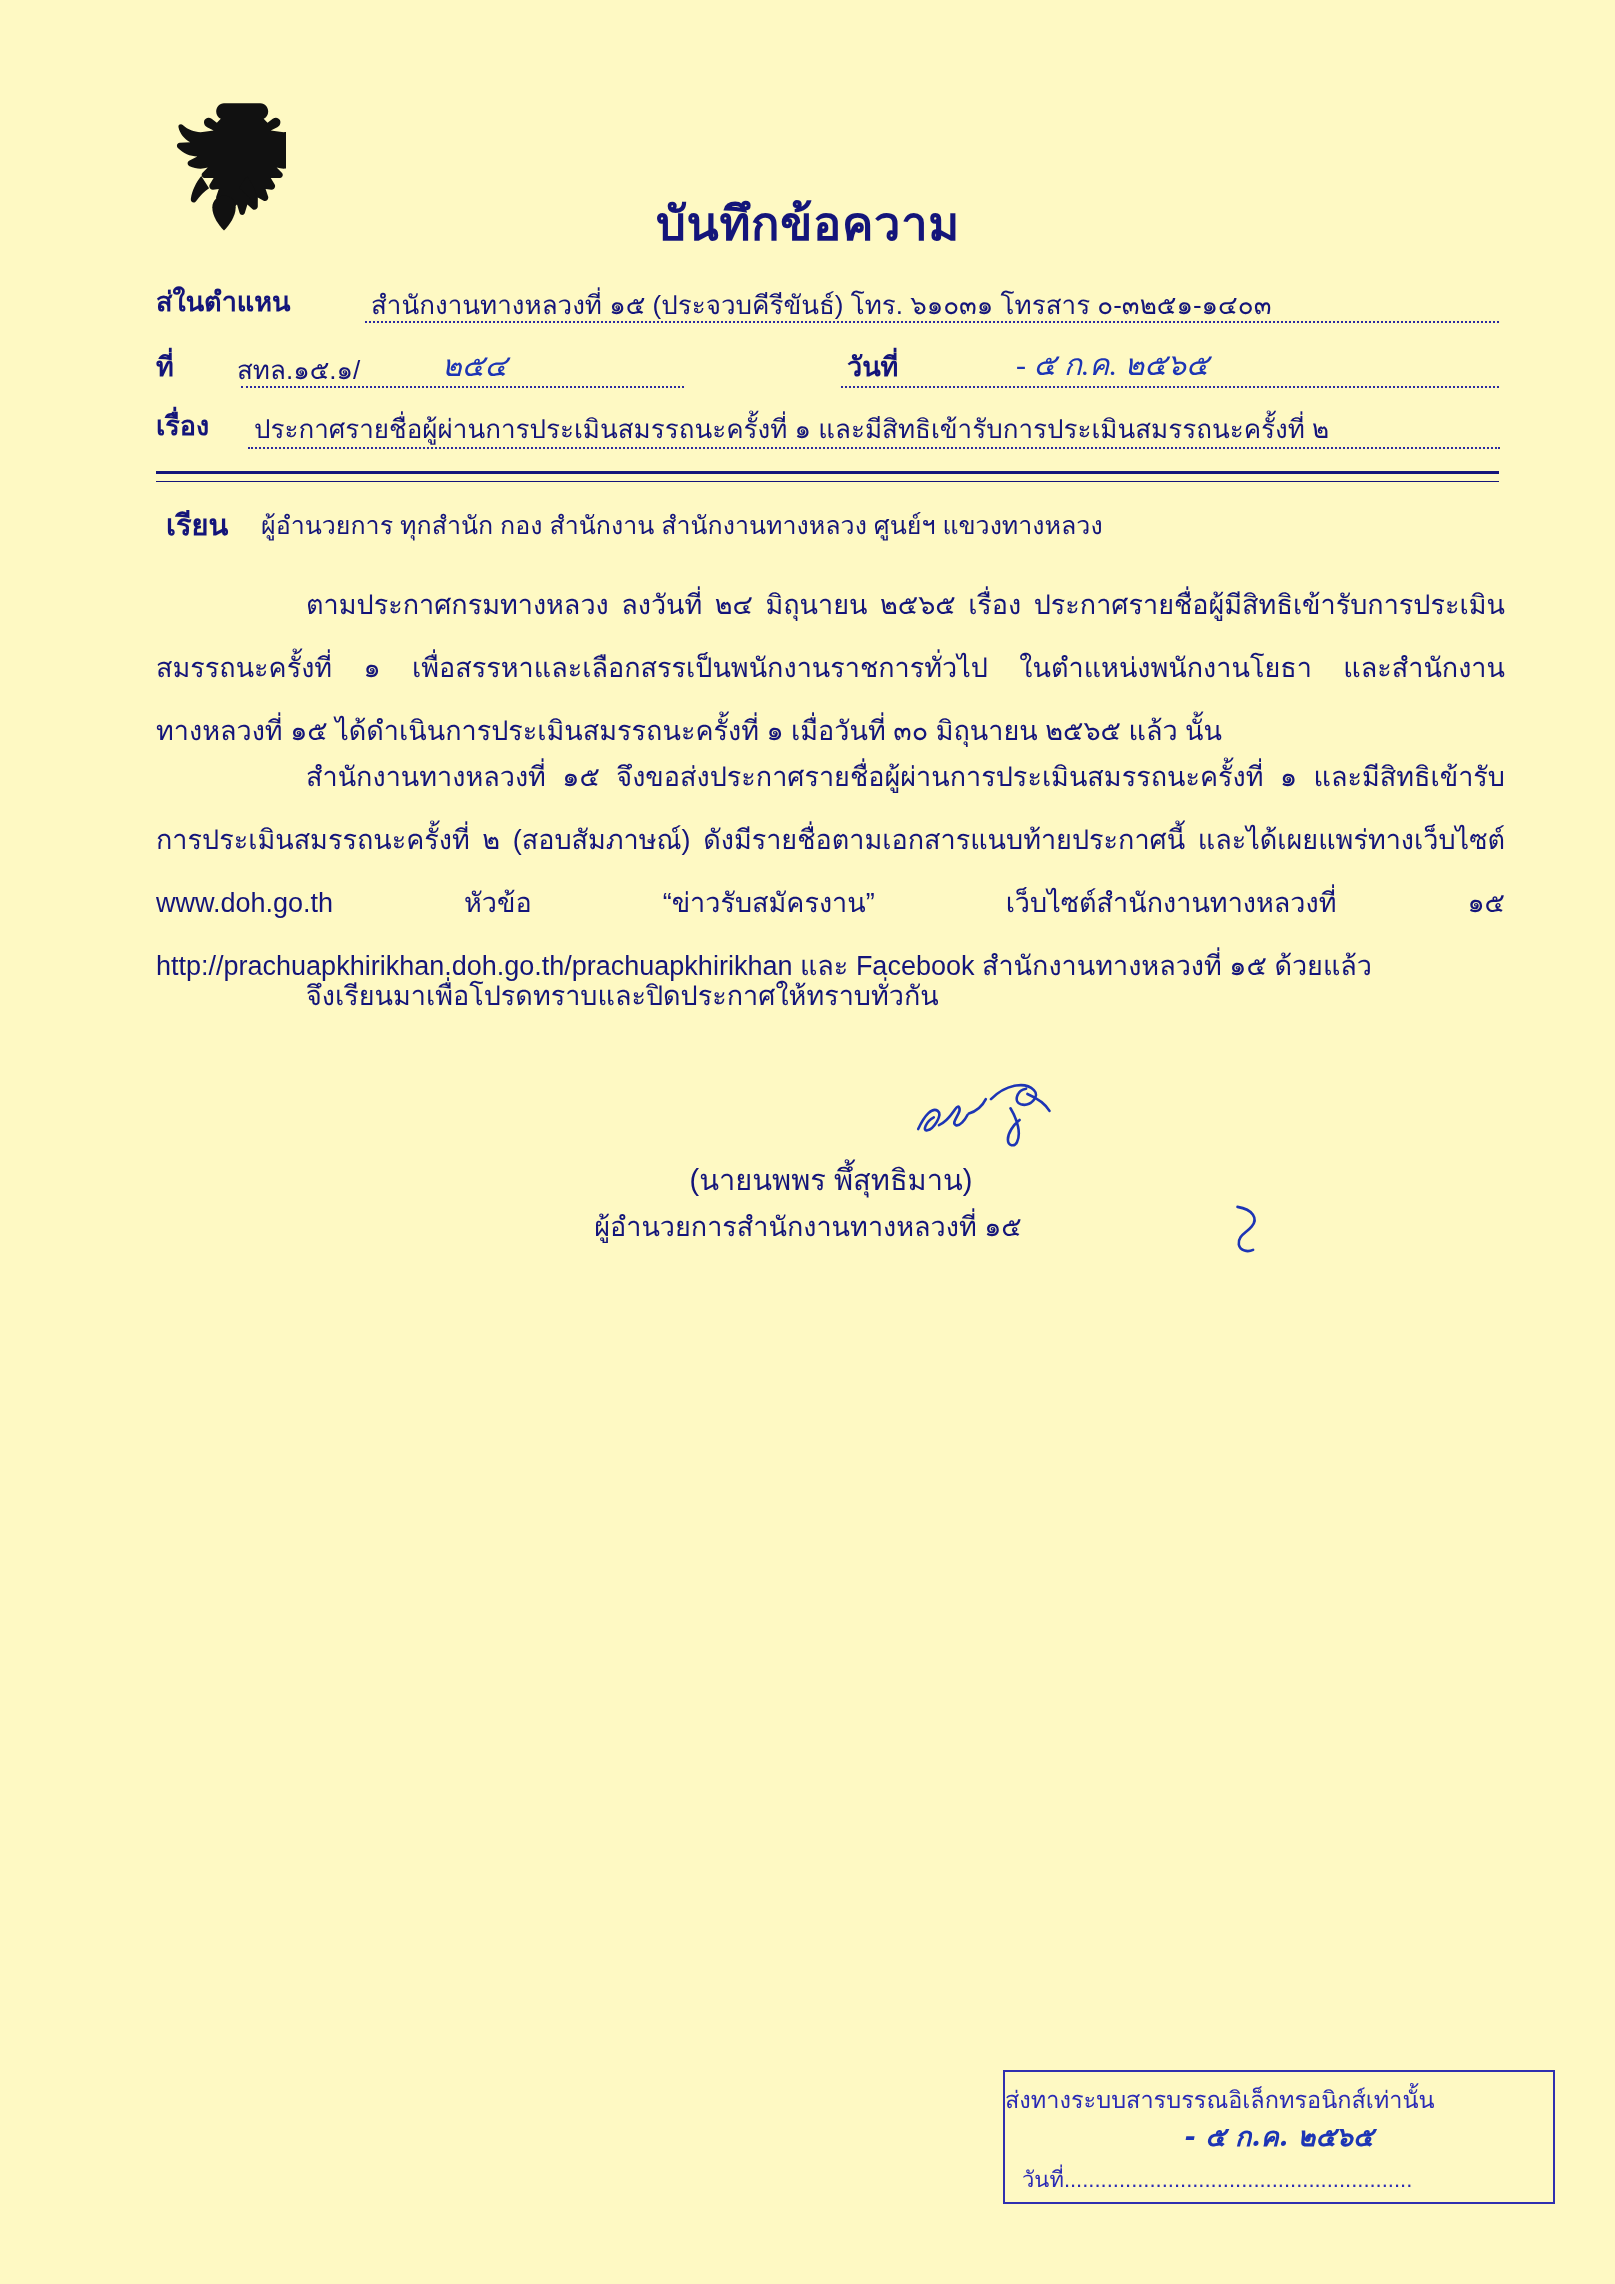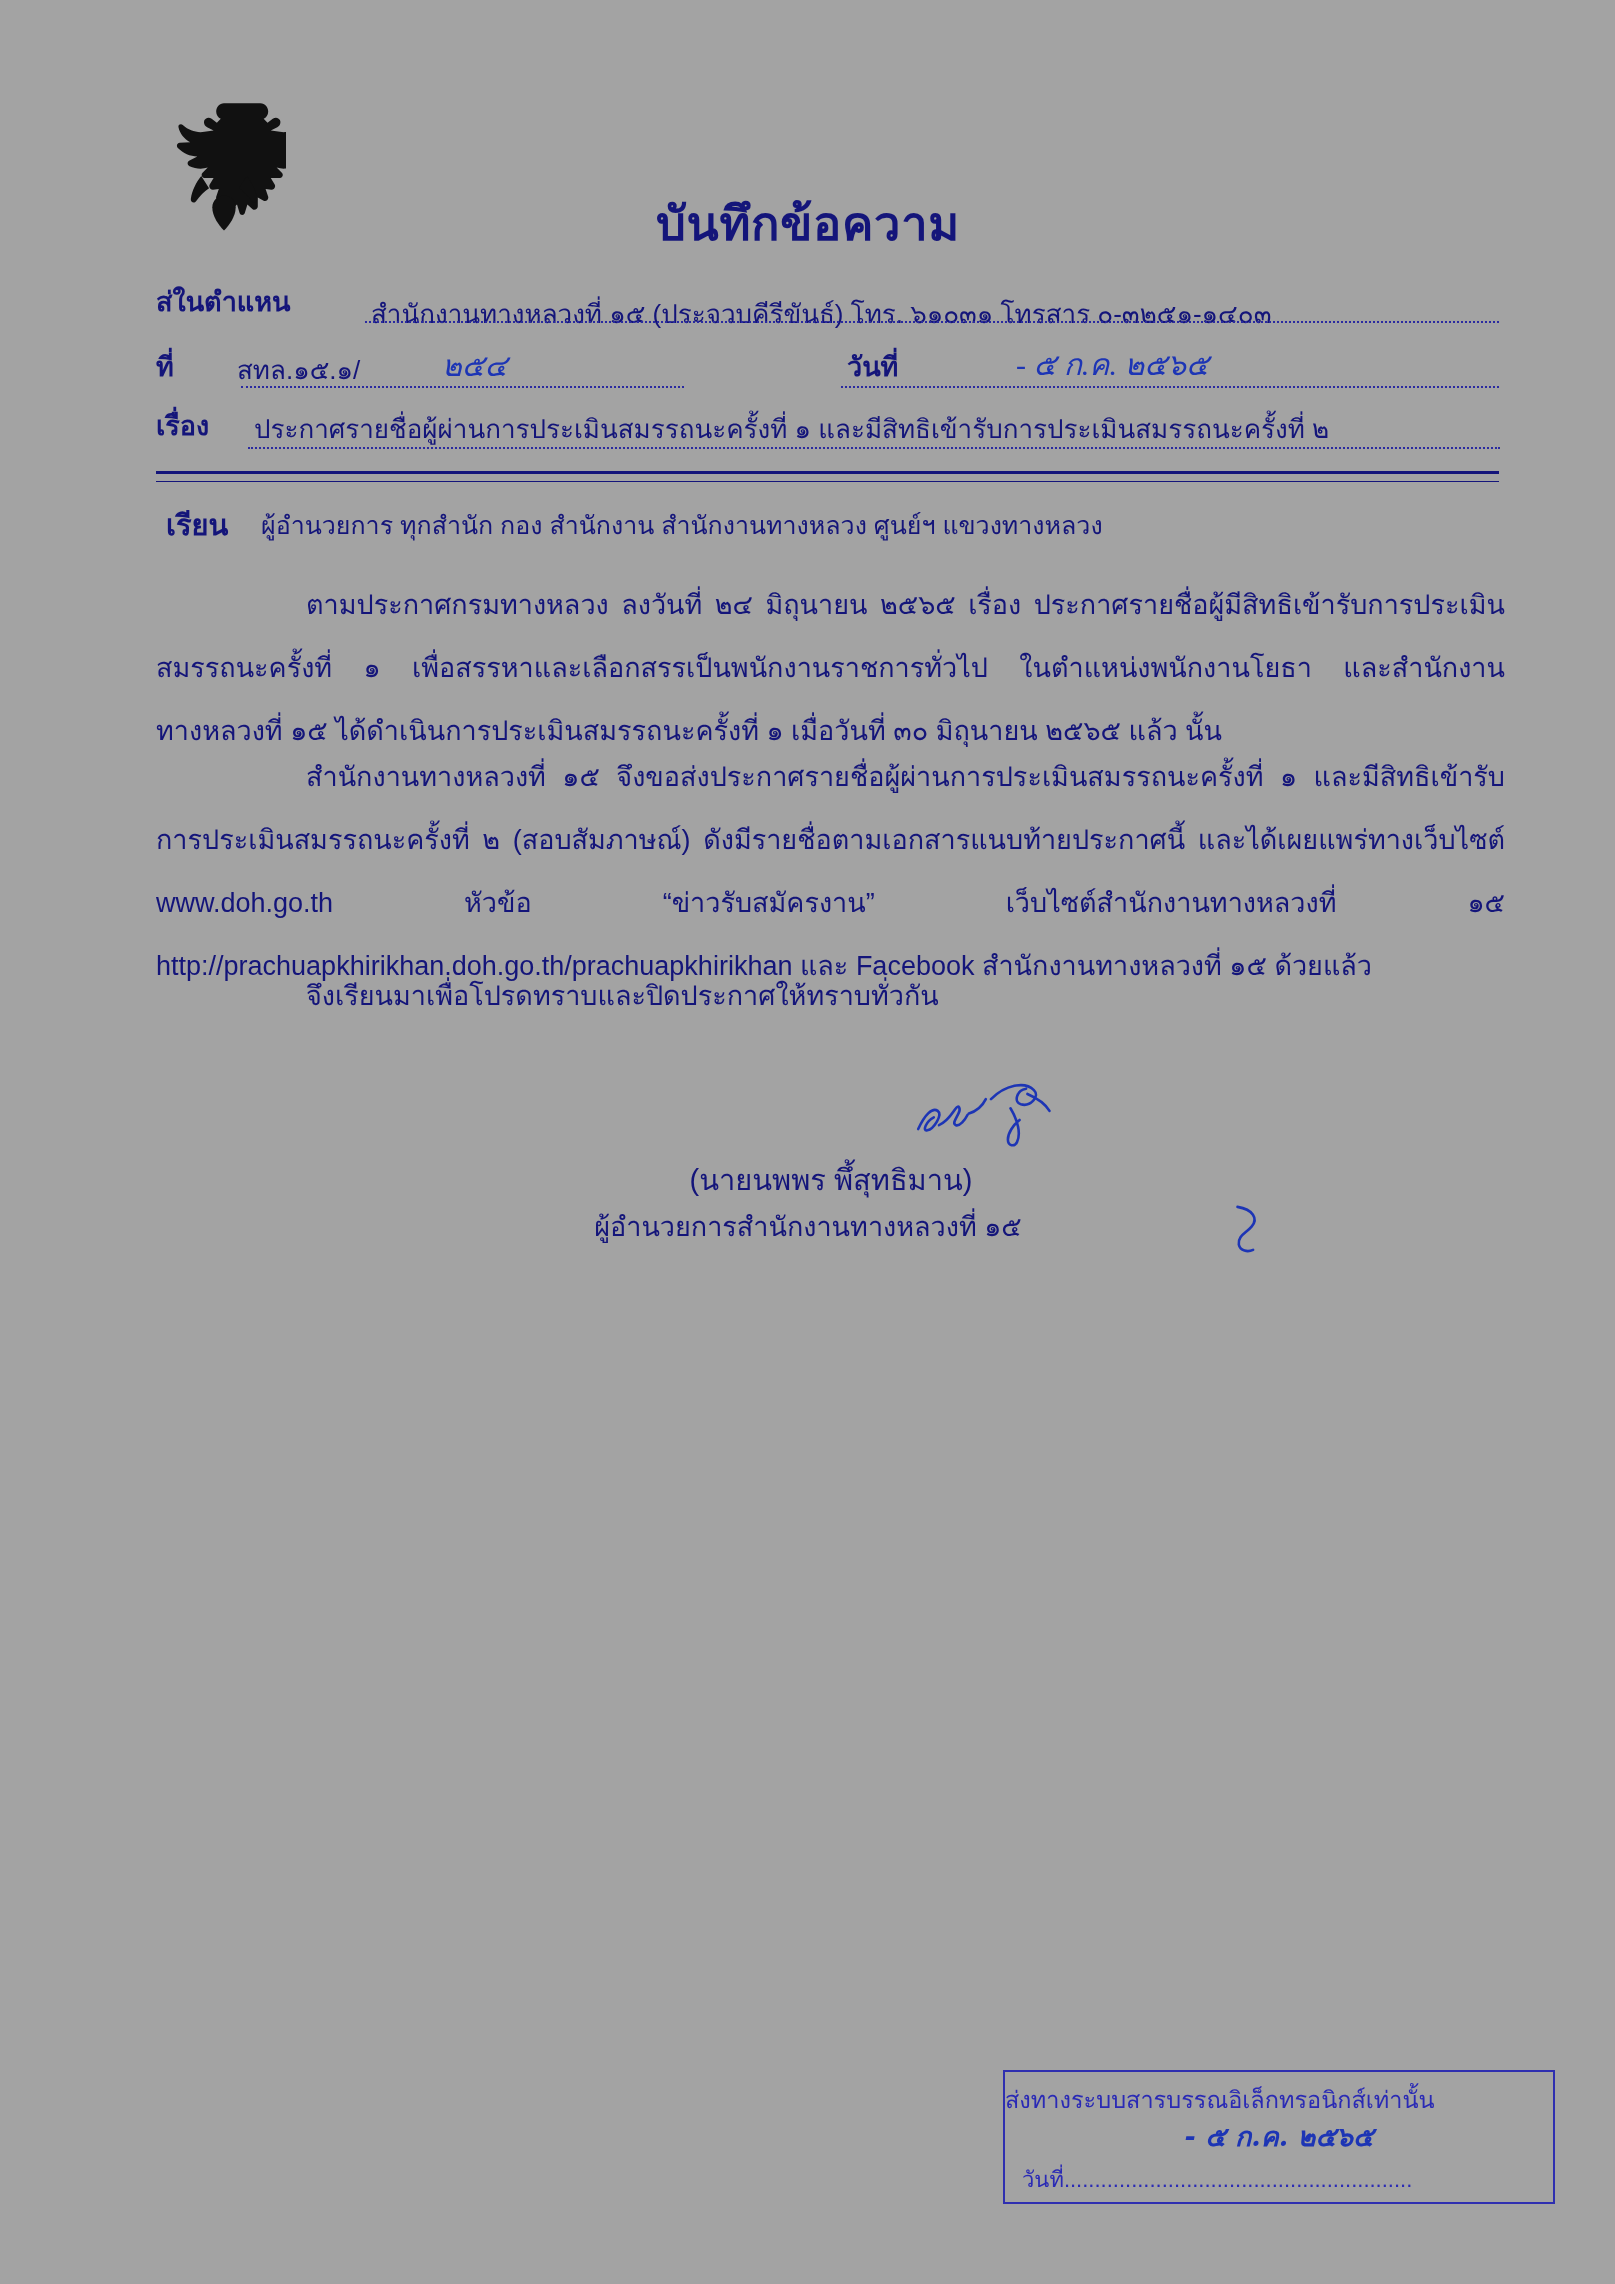--- a/index.html
+++ b/index.html
@@ -16,21 +16,21 @@
     height: 2284px;
     background: #ffffff;
     overflow: hidden;
   }
   .sheet {
     position: absolute;
     left: 0;
     top: 0;
     width: 1616px;
     height: 2284px;
-    background: #a3a3a3;
+    background: #fef9c3;
   }
   
   .emblem {
     position: absolute;
     left: 162px;
     top: 98px;
     width: 124px;
     height: 143px;
   }
   
@@ -216,21 +216,21 @@
           <path d="M130 120 c8 10 14 22 16 35 c1 5 -5 8 -8 4 c-6 -8 -12 -15 -20 -20 z"></path>
           <path d="M95 150 c-10 0 -18 8 -18 18 c0 14 10 28 18 36 c8 -8 18 -22 18 -36 c0 -10 -8 -18 -18 -18 z"></path>
         </g>
       </svg>
     </div>
 
     <div class="doc-title">บันทึกข้อความ</div>
 
     <div class="field-row" style="top:280px;">
       <span class="field-label">ส่ในตำแหน</span>
-      <span class="field-value" style="left:215px; top:13px;">สำนักงานทางหลวงที่ ๑๕ (ประจวบคีรีขันธ์) โทร. ๖๑๐๓๑  โทรสาร ๐-๓๒๕๑-๑๔๐๓</span>
+      <span class="field-value" style="left:215px; top:4px;">สำนักงานทางหลวงที่ ๑๕ (ประจวบคีรีขันธ์) โทร. ๖๑๐๓๑  โทรสาร ๐-๓๒๕๑-๑๔๐๓</span>
     </div>
     <div class="dotline" style="left:365px; top:321px; width:1134px;"></div>
 
     <div class="field-row" style="top:345px;">
       <span class="field-label">ที่</span>
       <span class="field-value" style="left:81px; top:3.9px;">สทล.๑๕.๑/</span>
       <span class="field-value handwritten" style="left:286px; top:-2.6px;">๒๕๔</span>
       <span class="field-label" style="left:691px;">วันที่</span>
       <span class="field-value handwritten" style="left:860px; top:-3.9px;">- ๕ ก.ค. ๒๕๖๕</span>
     </div>

